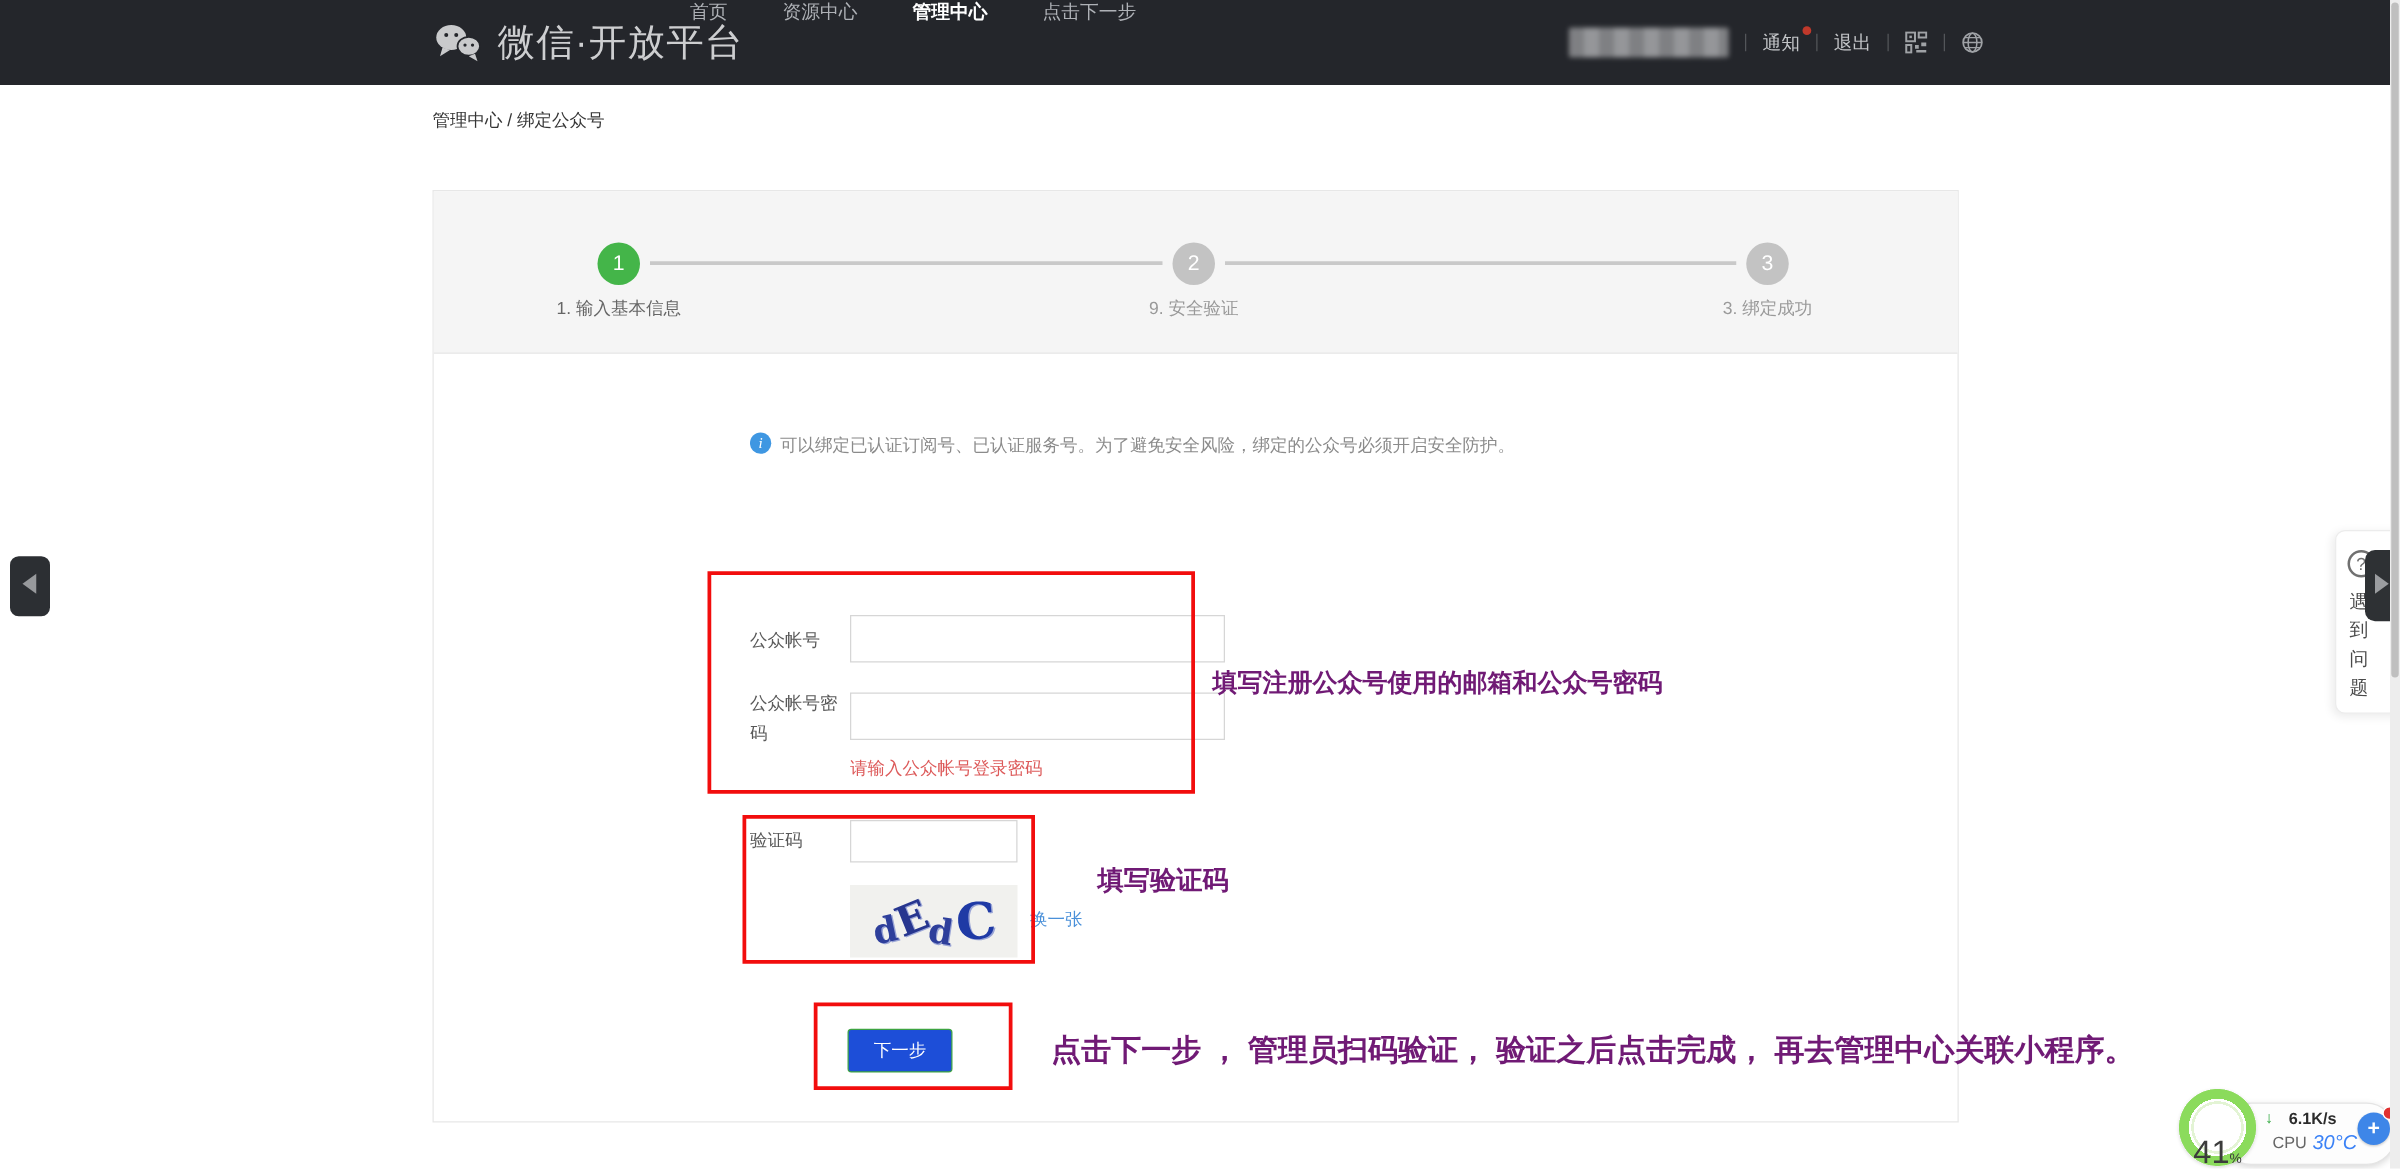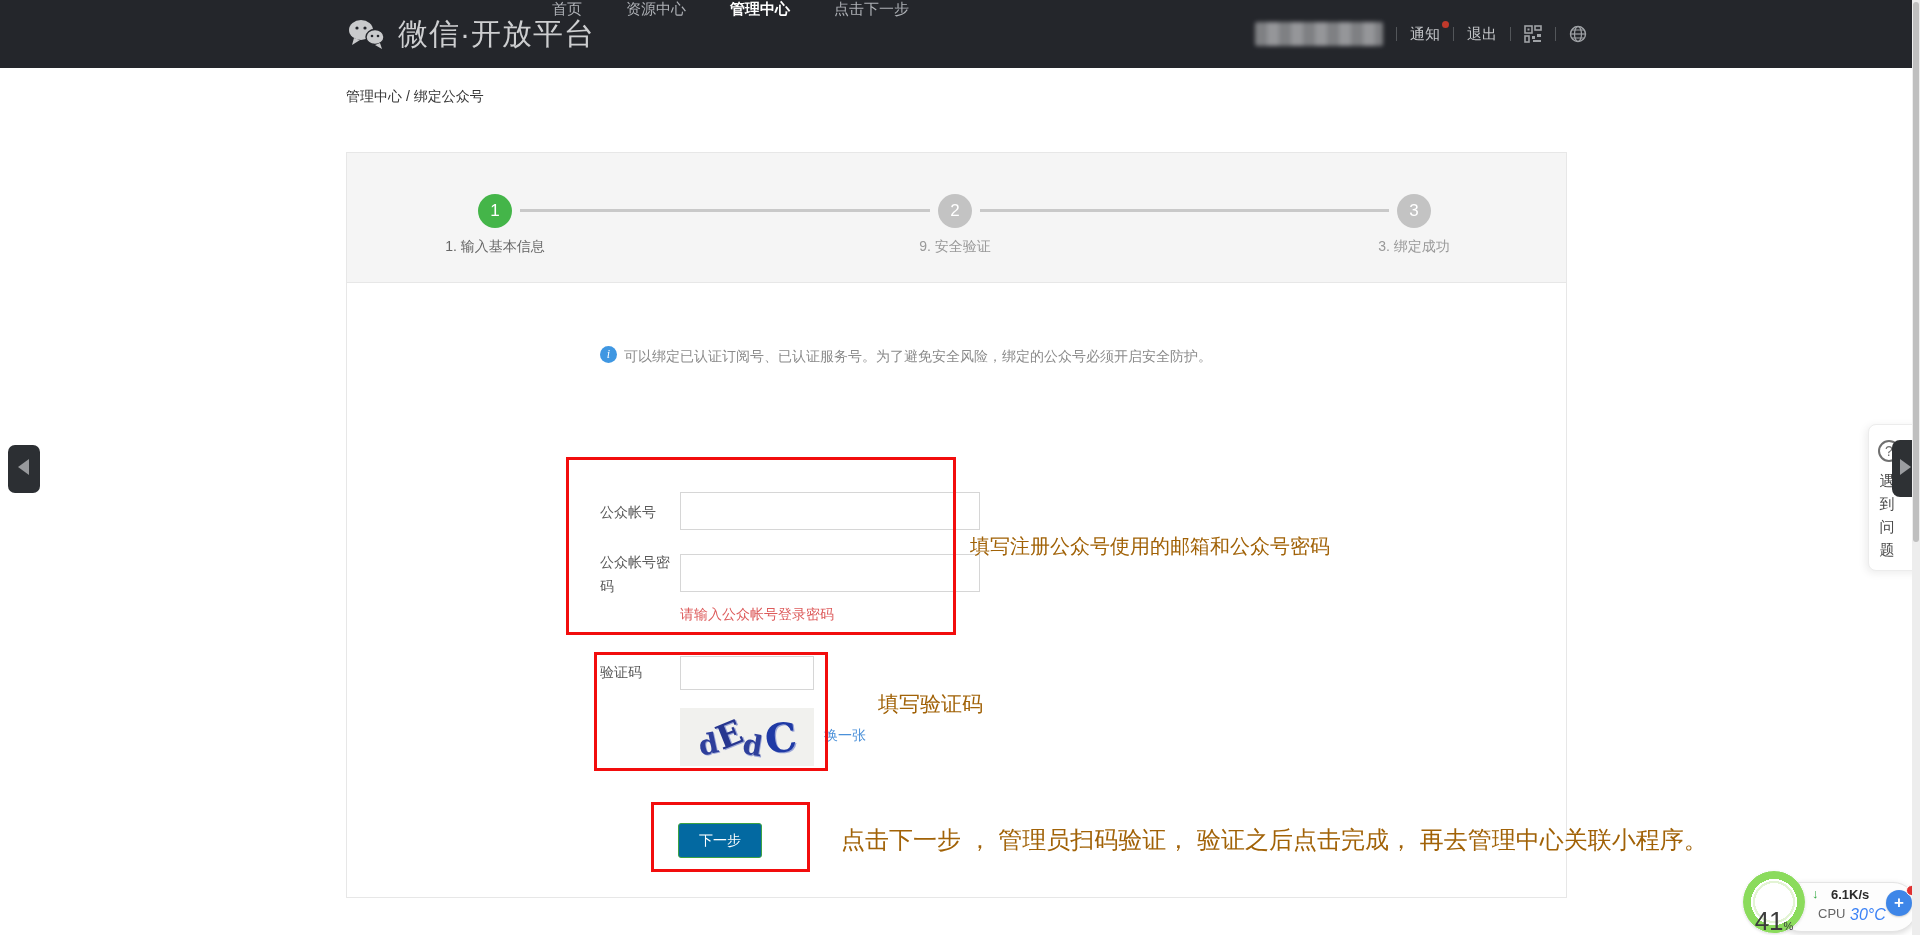--- a/index.html
+++ b/index.html
@@ -67,29 +67,29 @@
   .err-text{left:680px;top:606px;font-size:14px;color:#dd5b5b;}
   .captcha{left:680px;top:708px;width:134px;height:58px;background:#f1f1ee;overflow:hidden;
     display:flex;align-items:center;justify-content:center;gap:1px;}
   .cap-ch{display:inline-block;font-family:"DejaVu Serif",serif;font-weight:bold;color:#2e3f9b;
     text-shadow:1px 1px 0 #9aa5d6;}
   .cap-ch:nth-child(1){font-size:28px;transform:rotate(-12deg) translateY(7px);}
   .cap-ch:nth-child(2){font-size:33px;transform:rotate(-22deg) translateY(-3px);color:#27368f;}
   .cap-ch:nth-child(3){font-size:28px;transform:rotate(9deg) translateY(8px);}
   .cap-ch:nth-child(4){font-size:40px;transform:rotate(-6deg);color:#1f3aa5;}
   .refresh-link{left:824px;top:727px;font-size:14px;color:#4a90d9;text-decoration:none;cursor:pointer;}
-  .next-btn{left:678px;top:823px;width:84px;height:35px;background:#0369a1;border:1px solid #3da342;
+  .next-btn{left:678px;top:823px;width:84px;height:35px;background:#1d4ed8;border:1px solid #3da342;
     border-radius:3px;color:#fff;font-size:14px;cursor:pointer;}
 
   
   .red-box{border:3px solid #f20d0d;box-sizing:border-box;background:transparent;pointer-events:none;}
   .rb1{left:566px;top:457px;width:390px;height:178px;}
   .rb2{left:594px;top:652px;width:234px;height:119px;}
   .rb3{left:651px;top:802px;width:159px;height:70px;}
-  .red-note{color:#a16207;}
+  .red-note{color:#701a75;font-weight:bold;}
   .rn1{left:970px;top:533px;font-size:20px;}
   .rn2{left:878px;top:690px;font-size:21px;}
   .rn3{left:841px;top:824px;font-size:24px;white-space:nowrap;}
 
   
   .left-tab{left:8px;top:445px;width:32px;height:48px;background:#2c2f33;border-radius:7px;cursor:pointer;}
   .tri-left{left:18px;top:459px;width:0;height:0;border-top:8px solid transparent;border-bottom:8px solid transparent;
     border-right:11px solid #97999c;}
   .help-card{left:1868px;top:424px;width:58px;height:145px;background:#fff;border:1px solid #ececec;
     border-radius:8px 0 0 8px;box-shadow:-2px 2px 8px rgba(0,0,0,.08);}

